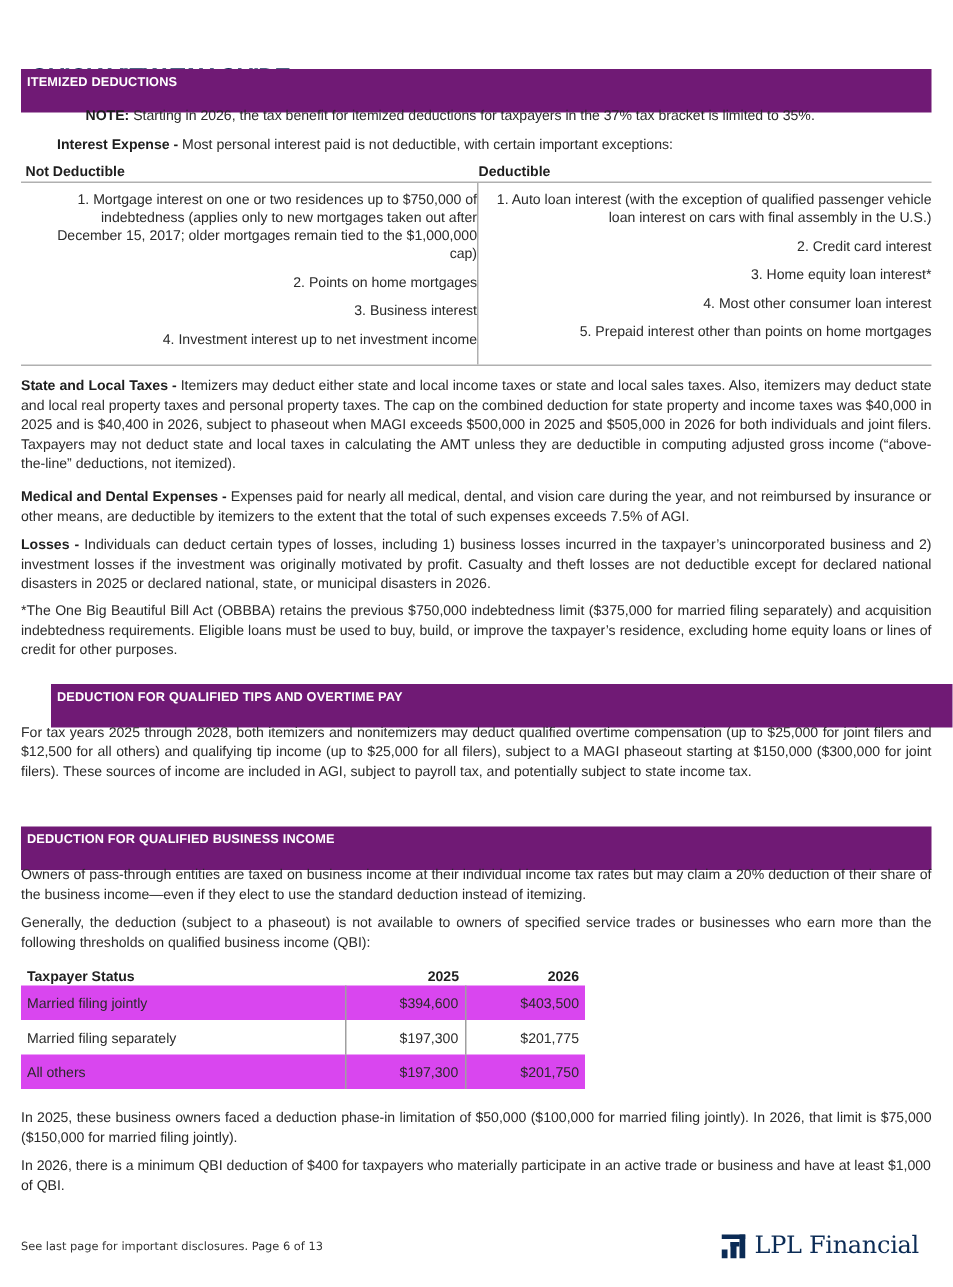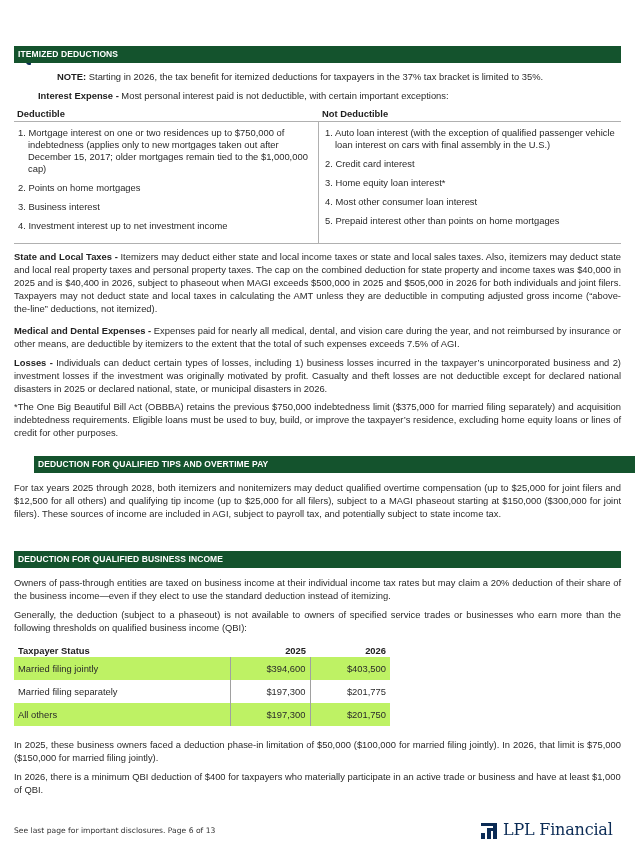--- a/index.html
+++ b/index.html
@@ -1,37 +1,37 @@
 <!DOCTYPE html>
 <html><head>
 <meta charset="utf-8">
 <style>
   * { box-sizing: border-box; margin: 0; padding: 0; }
   html, body { width: 635px; height: 858px; background: #ffffff; overflow: hidden; }
   body { font-family: "DejaVu Sans Condensed", "Liberation Sans", sans-serif; color: #222; position: relative; }
   .title-row { position: absolute; left: 20px; top: 10px; height: 28px; display: flex; align-items: baseline; margin-top: 32px; }
   .title-main { font-family: "Liberation Sans", sans-serif; font-weight: bold; font-size: 21px; color: #0b2b55; letter-spacing: -1.2px; transform: scaleX(0.78); transform-origin: left; display: inline-block; white-space: nowrap; width: 145px; }
   .title-years { font-family: "Liberation Sans", sans-serif; font-weight: bold; font-size: 13px; color: #ec4899; margin-left: 6px; }
-  .section-bar { position: absolute; left: 14px; width: 607px; height: 17px; background: #14532d; color: #fff; font-family: "Liberation Sans", sans-serif; font-weight: bold; font-size: 8.5px; line-height: 17px; padding-left: 4px; letter-spacing: 0.1px; }
+  .section-bar { position: absolute; left: 14px; width: 607px; height: 29px; background: #701a75; color: #fff; font-family: "Liberation Sans", sans-serif; font-weight: bold; font-size: 8.5px; line-height: 17px; padding-left: 4px; letter-spacing: 0.1px; }
   .p { position: absolute; left: 14px; width: 607px; font-family: "Liberation Sans", sans-serif; font-size: 9.4px; line-height: 13px; color: #2a2a2a; text-align: justify; }
   .p b { color: #1e1e1e; }
   .p.left { text-align: left; }
   .interest-table { position: absolute; left: 14px; top: 107px; width: 607px; }
   .it-head { display: flex; height: 15px; font-family: "Liberation Sans", sans-serif; font-weight: bold; font-size: 9.4px; color: #1e1e1e; border-bottom: 1px solid #b0b0b0; }
   .it-head div { padding-left: 3px; line-height: 13px; }
   .it-body { display: flex; border-bottom: 1px solid #b0b0b0; height: 122px; }
   .it-col { padding: 5px 0 0 4px; font-family: "Liberation Sans", sans-serif; font-size: 9.4px; line-height: 12px; color: #2a2a2a; }
   .it-col.left { width: 305px; border-right: 1px solid #b0b0b0; }
   .it-col.right { width: 302px; padding-left: 6px; }
-  .it-item { margin-bottom: 7px; padding-left: 10px; text-indent: -10px; }
+  .it-item { margin-bottom: 7px; padding-left: 10px; text-indent: -10px; text-align: right; }
   .qbi-table { position: absolute; left: 14px; top: 643px; width: 376px; font-family: "Liberation Sans", sans-serif; font-size: 9.4px; color: #2a2a2a; border-collapse: collapse; }
   .qbi-table th { font-weight: bold; color: #1e1e1e; height: 14px; text-align: left; padding: 0 4px; }
   .qbi-table th.num, .qbi-table td.num { text-align: right; }
   .qbi-table td { height: 23px; padding: 0 4px; }
-  .qbi-table tr.shade td { background: #bef264; }
+  .qbi-table tr.shade td { background: #d946ef; }
   .qbi-table td.c1 { width: 216px; }
   .qbi-table td.c2, .qbi-table th.c2 { width: 80px; border-right: 1px solid #a0a0a0; }
   .qbi-table td.c2 { border-left: 1px solid #a0a0a0; }
   .qbi-table th.c2 { border-right: none; }
   .qbi-table td.c3 { width: 80px; }
   .footer-text { position: absolute; left: 14px; top: 826px; font-family: "DejaVu Sans", sans-serif; font-size: 7.6px; color: #333; }
   .logo { position: absolute; left: 481px; top: 820px; display: flex; align-items: center; }
   .logo-mark { width: 16px; height: 18px; position: relative; margin-right: 6px; }
   .logo-name { font-family: "DejaVu Serif", "Liberation Serif", serif; font-size: 16px; color: #0b2b55; letter-spacing: -0.2px; }
 </style>
@@ -44,22 +44,22 @@
 </div>
 
 <div class="section-bar" style="top:46px;">ITEMIZED DEDUCTIONS</div>
 
 <div class="p left" style="top:70px;margin-left:43px;"><b>NOTE:</b><span> Starting in 2026, the tax benefit for itemized deductions for taxpayers in the 37% tax bracket is limited to 35%.</span></div>
 
 <div class="p left" style="top:89px;margin-left:24px;"><b>Interest Expense -</b><span> Most personal interest paid is not deductible, with certain important exceptions:</span></div>
 
 <div class="interest-table">
   <div class="it-head">
+    <div style="width:302px;">Not Deductible</div>
     <div style="width:305px;">Deductible</div>
-    <div style="width:302px;">Not Deductible</div>
   </div>
   <div class="it-body">
     <div class="it-col left">
       <div class="it-item">1. Mortgage interest on one or two residences up to $750,000 of indebtedness (applies only to new mortgages taken out after December 15, 2017; older mortgages remain tied to the $1,000,000 cap)</div>
       <div class="it-item">2. Points on home mortgages</div>
       <div class="it-item">3. Business interest</div>
       <div class="it-item">4. Investment interest up to net investment income</div>
     </div>
     <div class="it-col right">
       <div class="it-item">1. Auto loan interest (with the exception of qualified passenger vehicle loan interest on cars with final assembly in the U.S.)</div>

